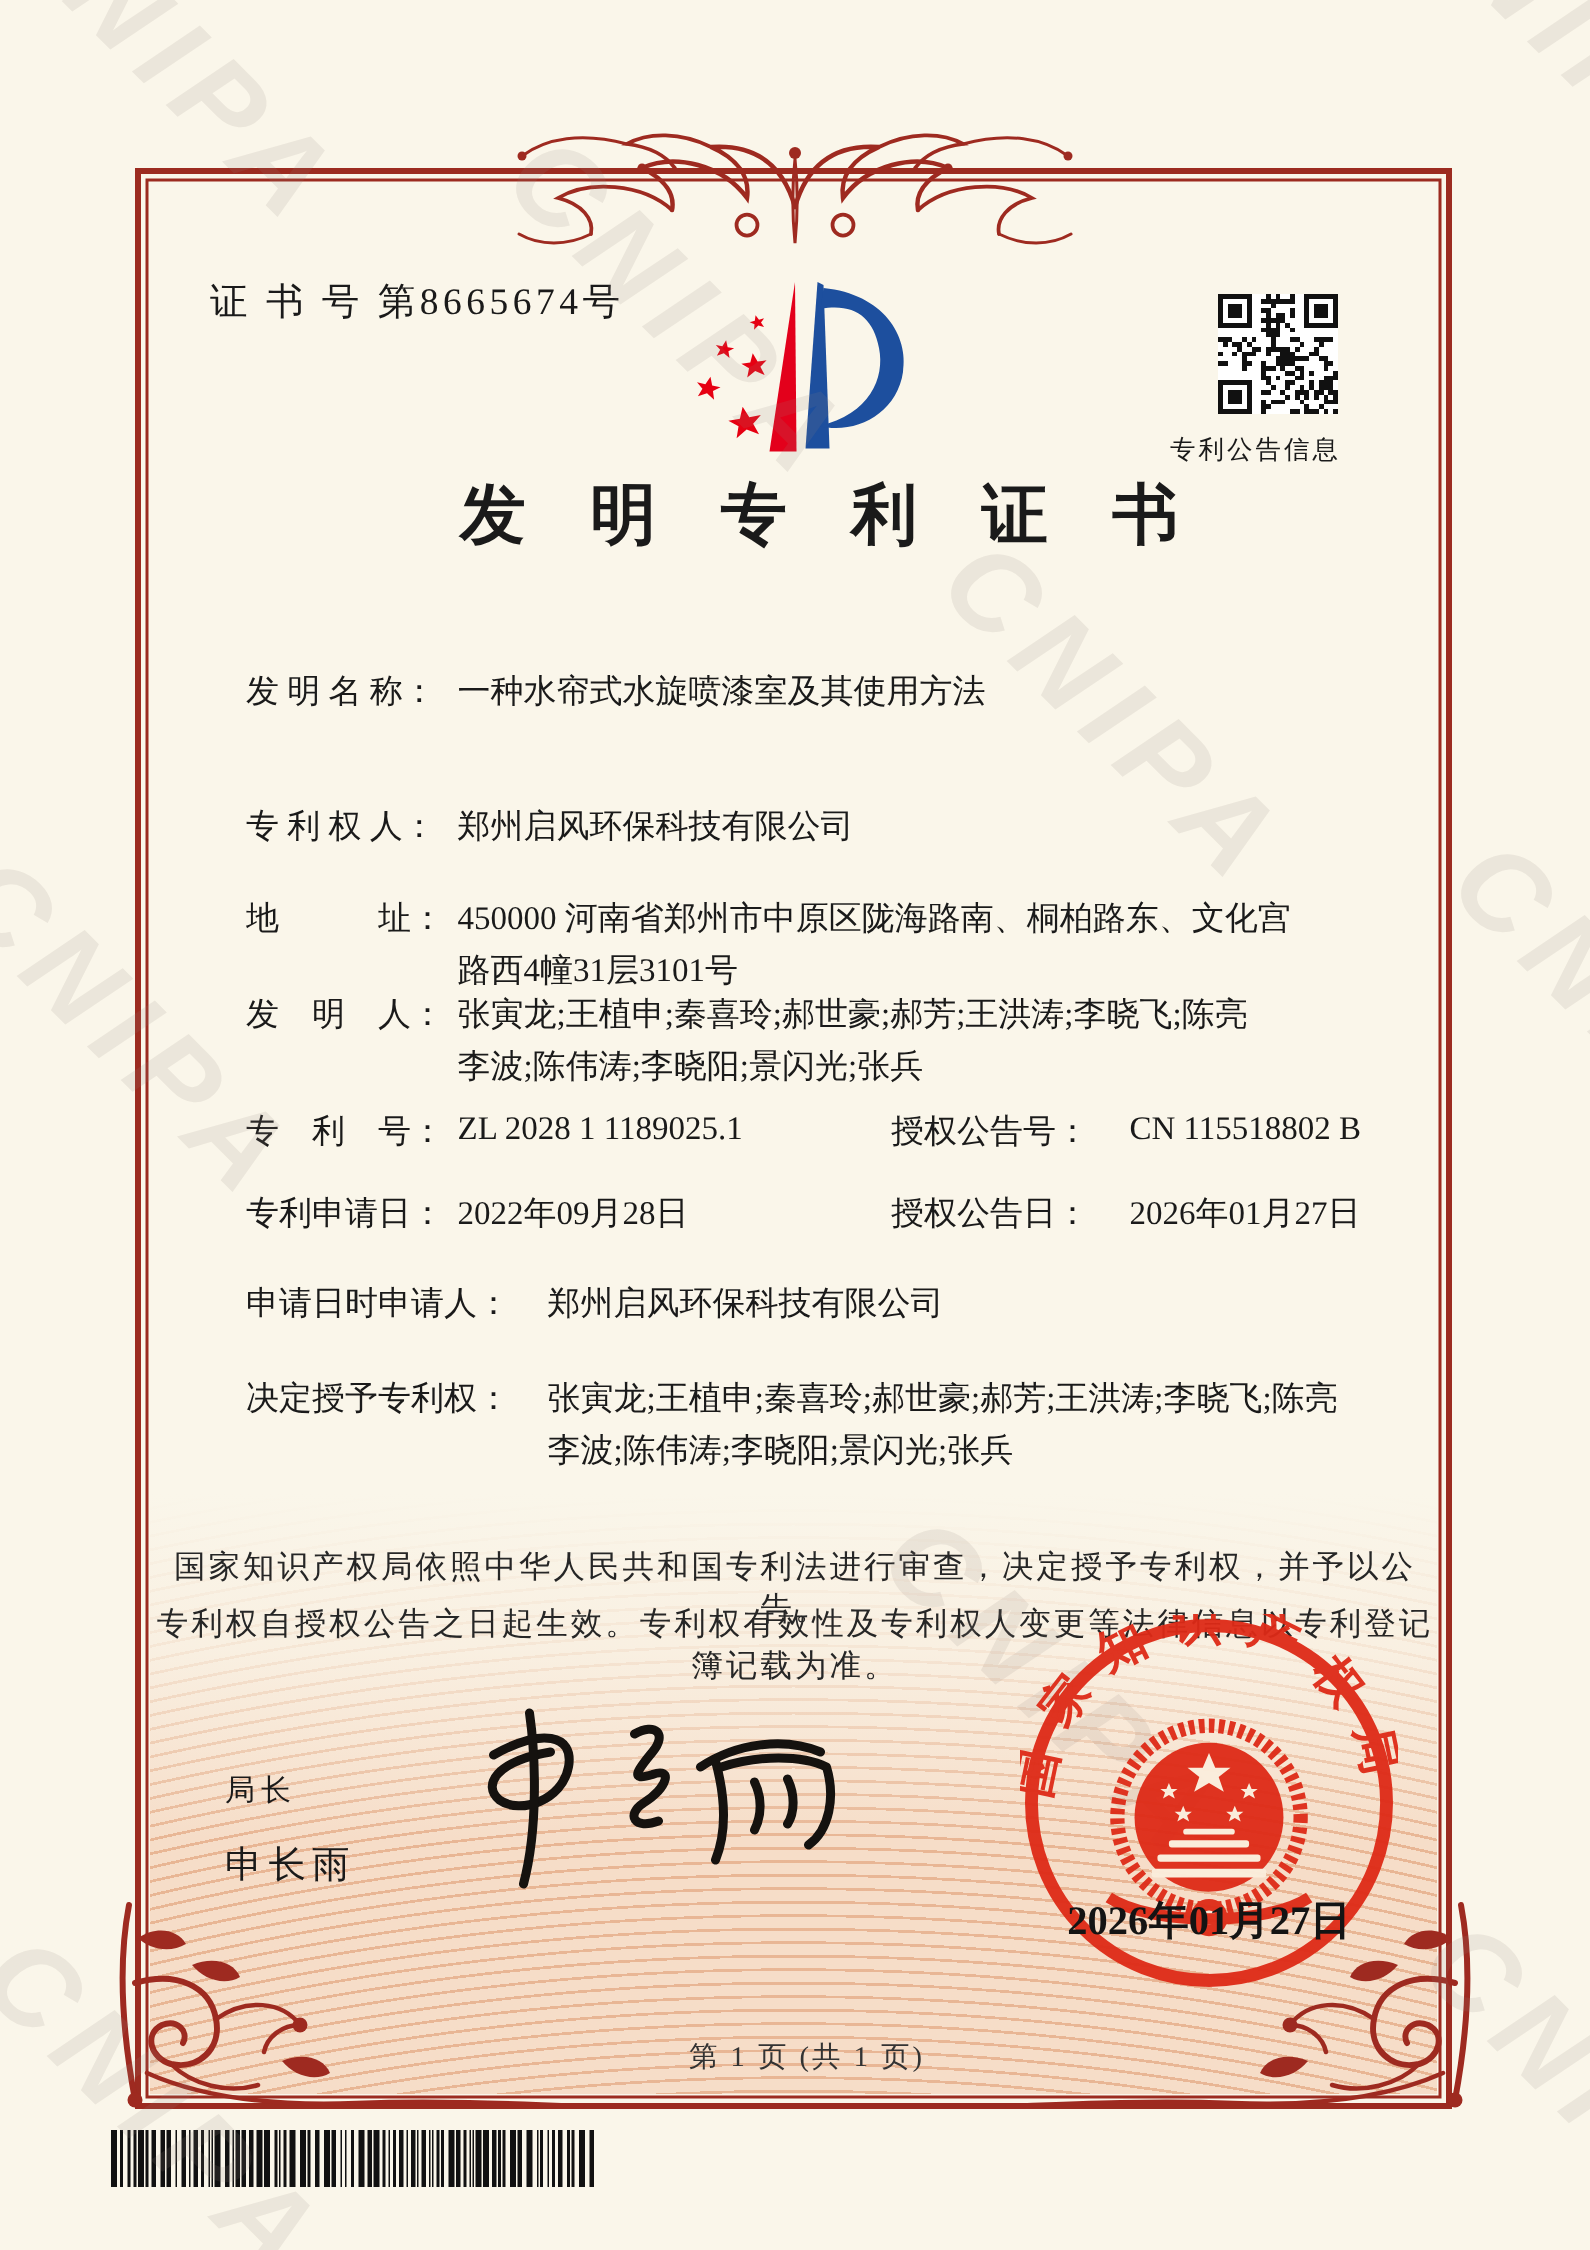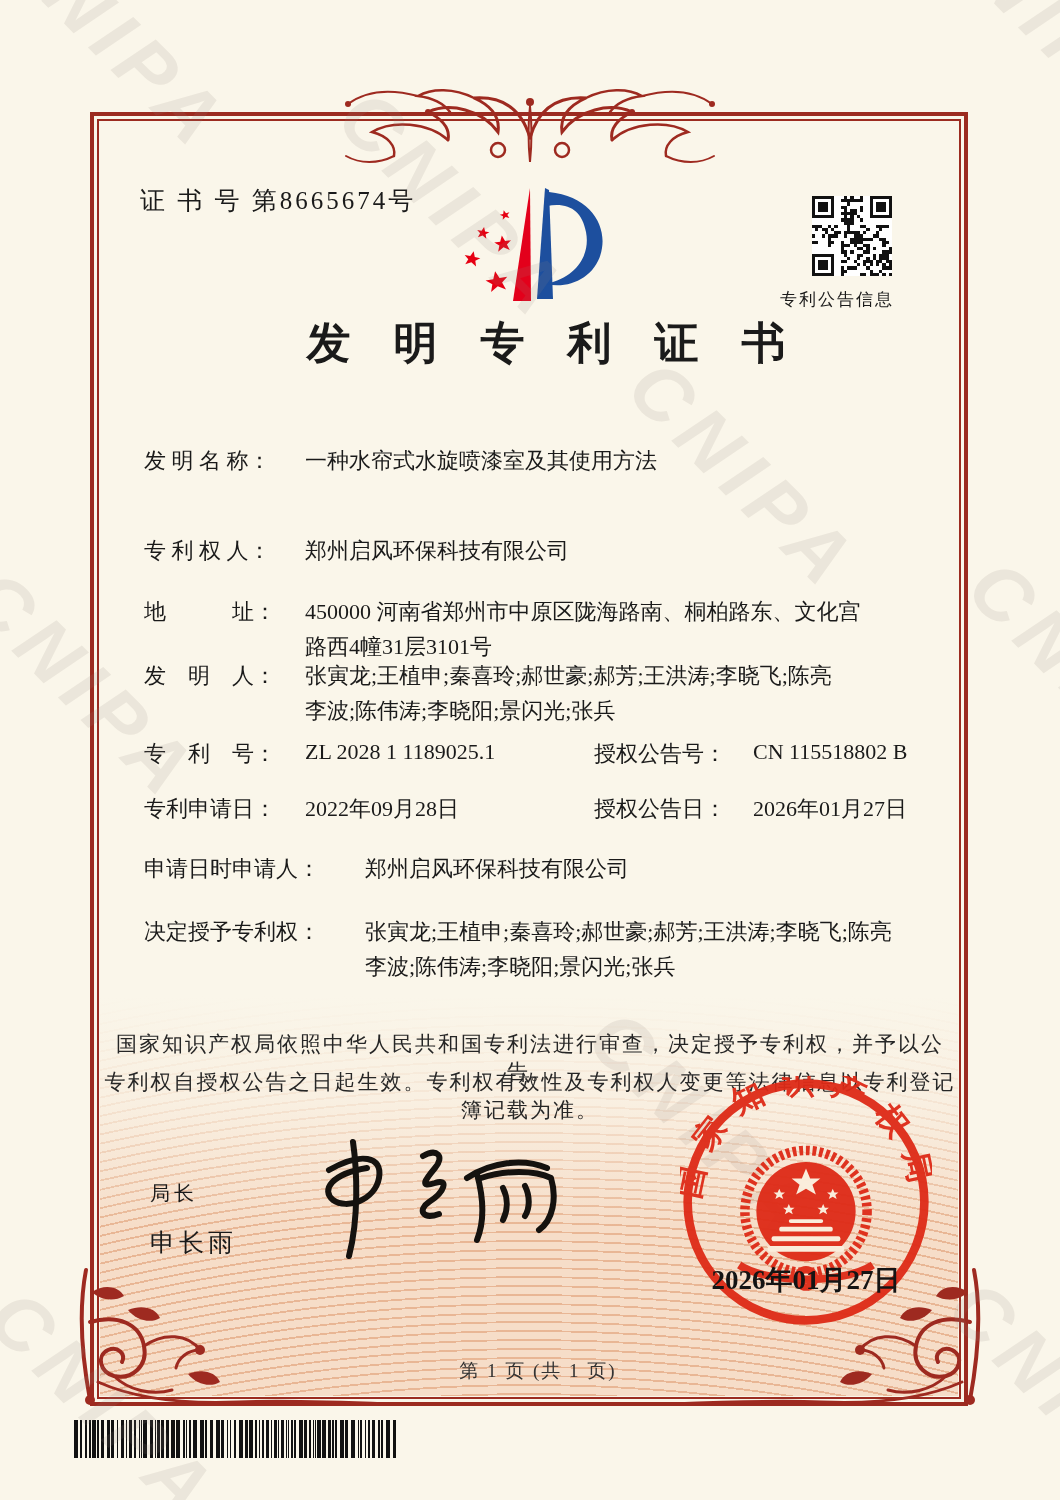--- a/index.html
+++ b/index.html
@@ -23,21 +23,21 @@
   
   .cert-no{position:absolute;left:140px;top:184px;font-size:25px;letter-spacing:3px;z-index:3;}
   .logo{position:absolute;left:452px;top:180px;z-index:3;}
   .qr{position:absolute;left:812px;top:196px;width:80px;height:80px;z-index:3;}
   .qr-label{position:absolute;left:780px;top:288px;width:144px;
             font-size:17px;letter-spacing:2px;z-index:3;}
   .title{position:absolute;left:0;right:0;top:314px;text-align:center;font-size:44px;
          font-weight:700;letter-spacing:16px;z-index:3;margin-left:48px;}
   
   .row{position:absolute;font-size:22px;z-index:3;white-space:nowrap;}
-  .lab{position:absolute;left:144px;}
+  .lab{position:absolute;left:164px;}
   .val{position:absolute;margin-left:15px;}
   .v1{left:290px;} .v2{left:350px;} .vr{left:738px;} .labr{position:absolute;left:594px;}
   
   .decree{position:absolute;left:100px;right:100px;text-align:center;font-size:21px;
           letter-spacing:2px;z-index:3;color:#262626;}
   
   .sig-title{position:absolute;left:150px;top:1180px;font-size:20px;letter-spacing:4px;z-index:6;}
   .sig-name{position:absolute;left:150px;top:1226px;font-size:25px;letter-spacing:4px;z-index:6;}
   .sig-hand{position:absolute;left:295px;top:1130px;z-index:6;}
   .seal{position:absolute;left:680px;top:1076px;z-index:6;opacity:0.95;}

